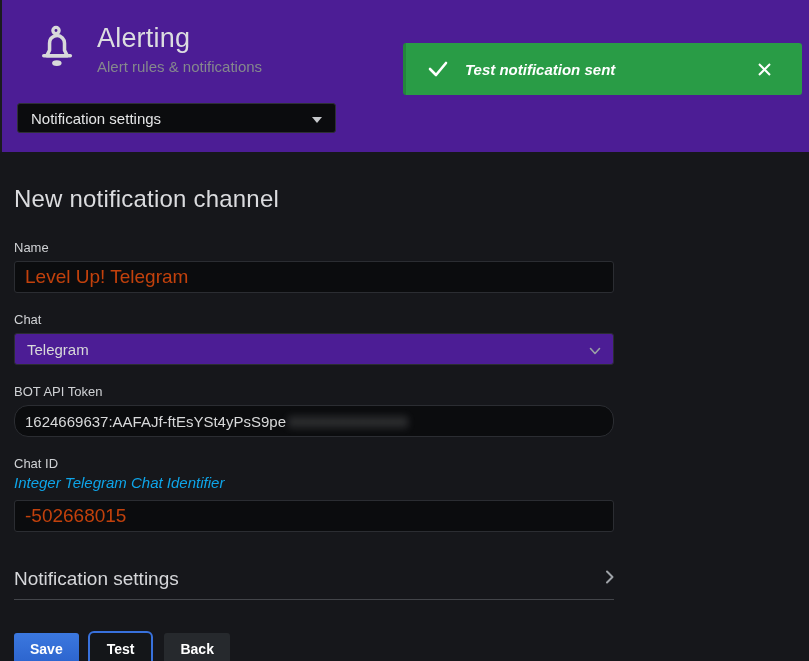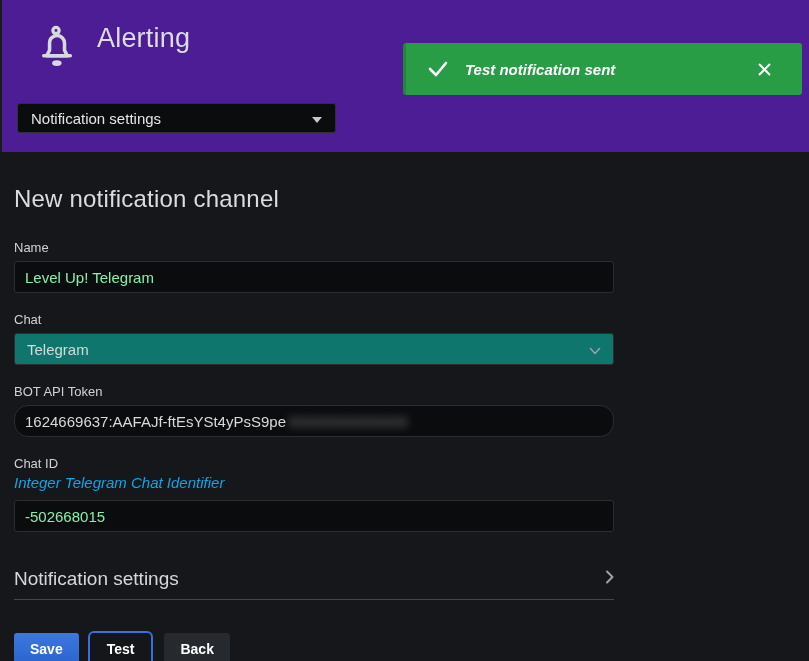--- a/index.html
+++ b/index.html
@@ -66,30 +66,30 @@
   .field-label { font-size:13px; font-weight:500; color:#d0d2d5; }
   .field-help { font-size:15px; color:#0ea5e9; margin-top:3px;font-style:italic; }
 
   .gf-input {
     display:block;
     width:600px; height:32px;
     margin-top:6px;
     background:#0b0c0e;
     border:1px solid #2b2d32;
     border-radius:3px;
-    color:#86efac;
+    color:#c2410c;
     font-family:"Liberation Sans", sans-serif;
-    font-size:15px;
+    font-size:19px;
     padding:0 10px;
     outline:none;
   }
   .gf-select {
     width:600px; height:32px;
     margin-top:6px;
-    background:#0f766e;
+    background:#4c1d95;
     border:1px solid #2b2d32;
     border-radius:3px;
     display:flex; align-items:center; justify-content:space-between;
     padding:0 12px;
     font-size:15px;
     cursor:pointer;
   }
   .token-field {
     width:600px; height:32px;
     margin-top:6px;
@@ -141,20 +141,21 @@
     <div class="bell-wrap">
       <svg width="50" height="54" viewBox="0 0 24 26" fill="none">
         <circle cx="12" cy="4.1" r="1.5" stroke="#d8d9da" stroke-width="1.6" fill="none"></circle>
         <path d="M7.6 16.2 L8.9 13.6 V10.2 a3.6 3.6 0 0 1 6.2 -2.5 a3.6 3.6 0 0 1 1.0 2.5 V13.6 L17.4 16.2 Z" stroke="#d8d9da" stroke-width="1.7" stroke-linejoin="round" fill="none"></path>
         <line x1="6.1" y1="16.2" x2="18.9" y2="16.2" stroke="#d8d9da" stroke-width="1.7" stroke-linecap="round"></line>
         <ellipse cx="12.4" cy="19.8" rx="2.3" ry="1.4" fill="#d8d9da"></ellipse>
       </svg>
     </div>
     <div class="titles">
       <div class="page-title">Alerting</div>
+      <div class="page-subtitle">Alert rules &amp; notifications</div>
     </div>
   </div>
 
   <div class="view-select">
     <span class="view-select-label">Notification settings</span>
     <span>
       <svg width="10" height="6" viewBox="0 0 10 6">
           <polygon points="0,0 10,0 5,6" fill="#c7c9cc"></polygon>
         </svg>
     </span>

